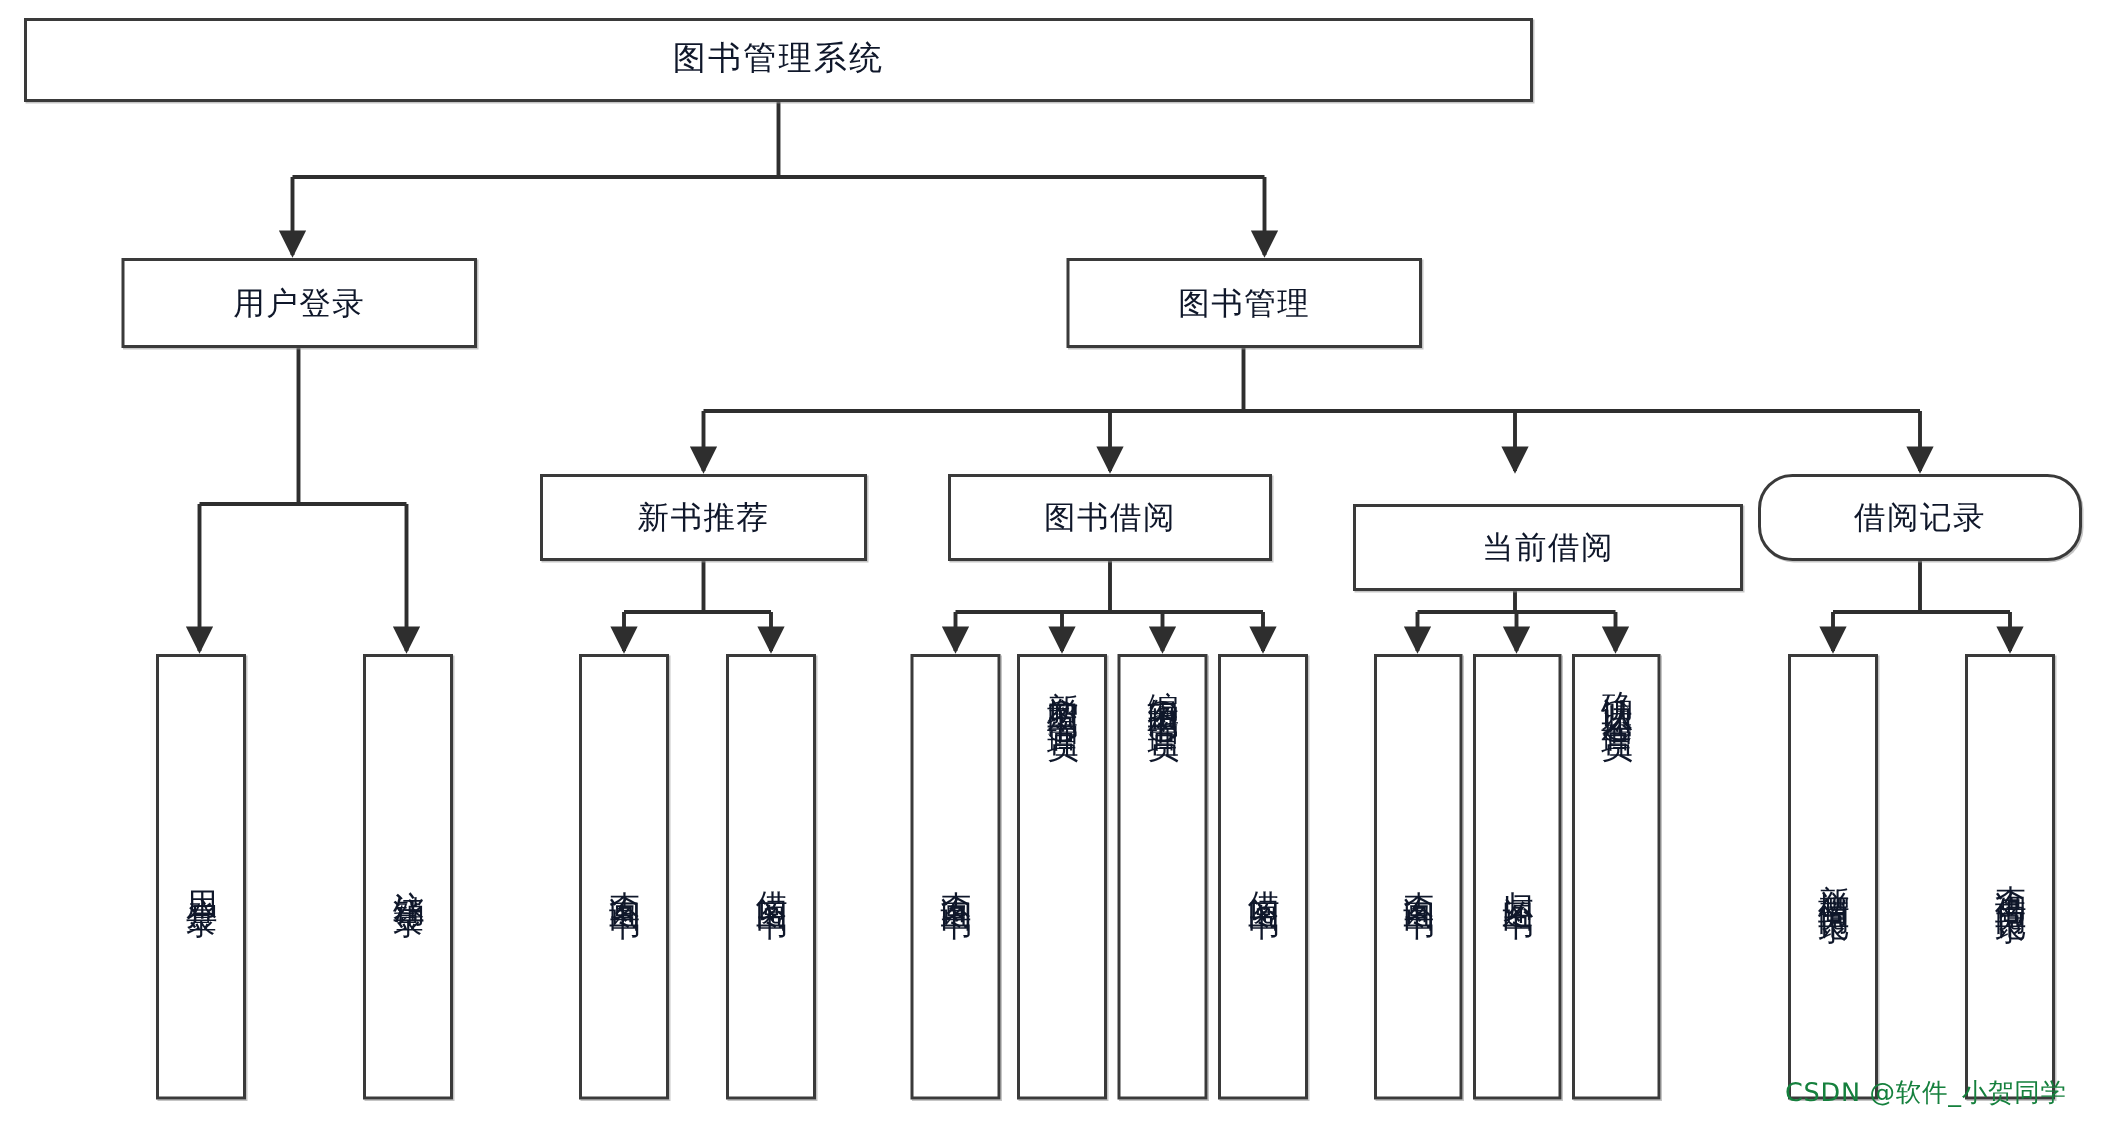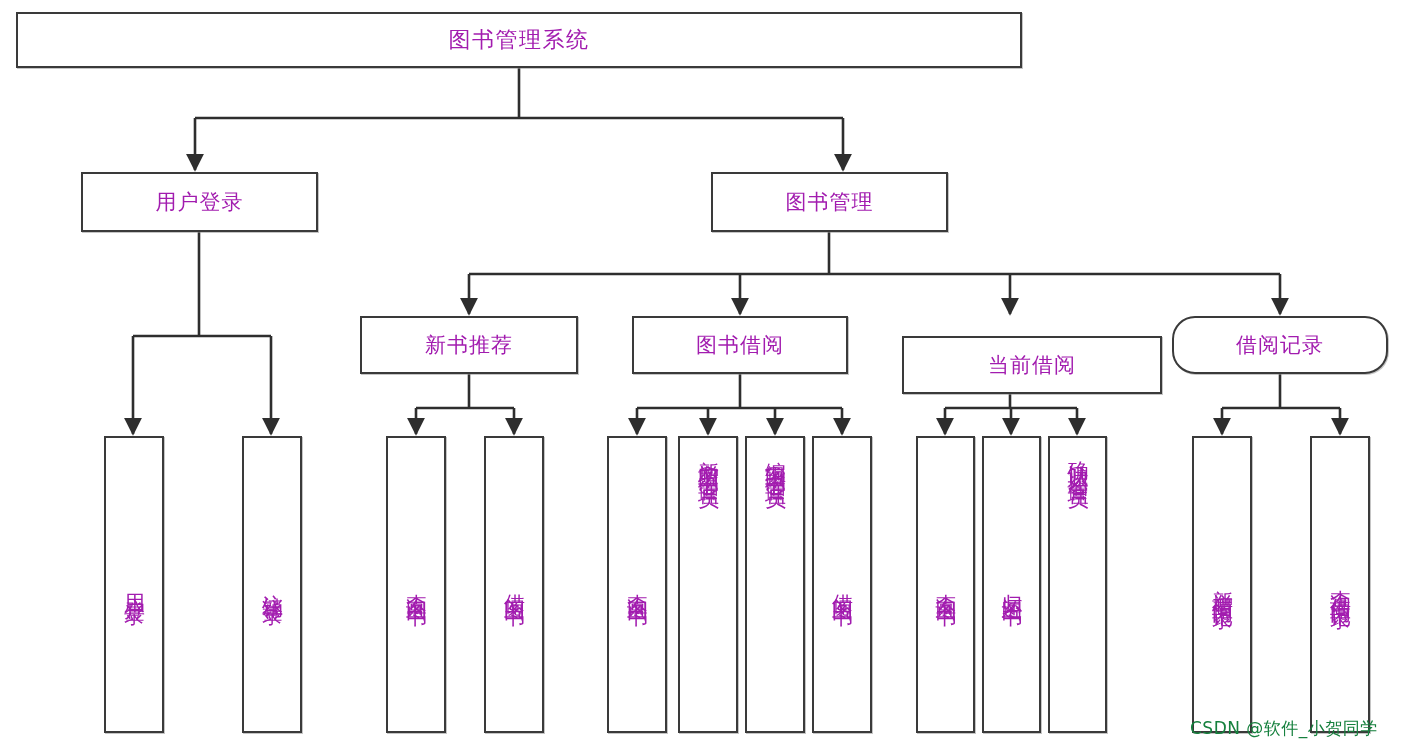--- a/index.html
+++ b/index.html
@@ -27,21 +27,21 @@
     pointer-events: none;
   }
   .node {
     position: absolute;
     box-sizing: border-box;
     border: 2px solid #3a3a3a;
     background: #ffffff;
     display: flex;
     align-items: center;
     justify-content: center;
-    color: #a21caf;
+    color: #0f172a;
     box-shadow: 1px 1px 0 rgba(150,150,150,0.55);
   }
   .node-label {
     display: block;
     text-align: center;
     white-space: pre-line;
     line-height: 1.18;
   }
   
   .node.horiz .node-label {

